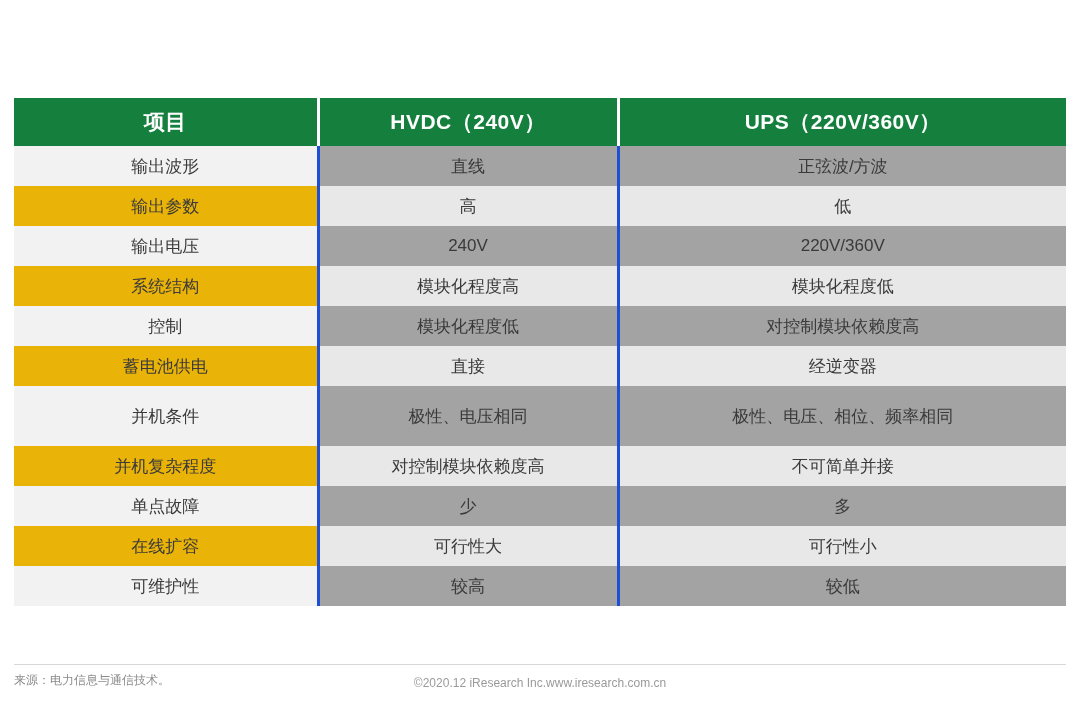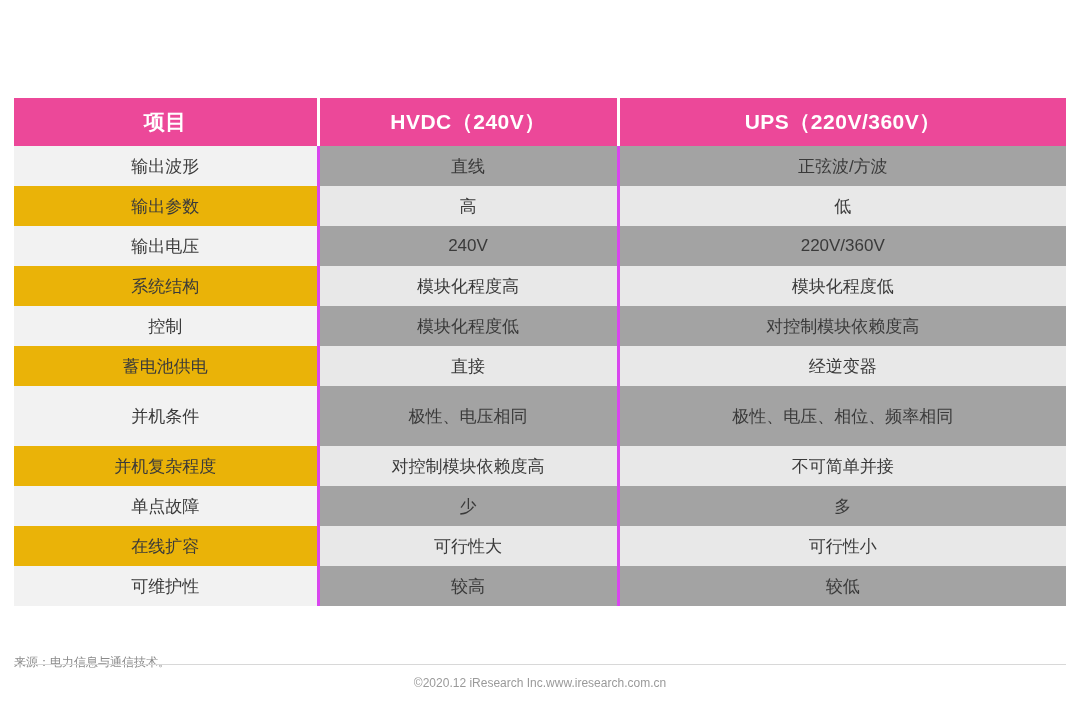--- a/index.html
+++ b/index.html
@@ -40,56 +40,56 @@
   table.cmp {
     border-collapse: collapse;
     width: 1052px;
     table-layout: fixed;
   }
   table.cmp col.c0 { width: 304px; }
   table.cmp col.c1 { width: 300px; }
   table.cmp col.c2 { width: 448px; }
 
   table.cmp thead th {
-    background: #ec4899;
+    background: #15803d;
     color: #ffffff;
     font-size: 21px;
     font-weight: bold;
     height: 46px;
     text-align: center;
     vertical-align: middle;
     border-right: 3px solid #ffffff;
     letter-spacing: 0.5px;
   }
   table.cmp thead th:last-child {
     border-right: none;
   }
   table.cmp tbody td {
     font-size: 17px;
     text-align: center;
     vertical-align: middle;
     height: 40px;
     color: #3a3a3a;
-    border-right: 3px solid #d946ef;
+    border-right: 3px solid #1d4ed8;
     padding: 4px 6px;
     box-sizing: border-box;
   }
   table.cmp tbody td:last-child {
     border-right: none;
   }
   table.cmp tbody tr.odd td { background: #a3a3a3; }
   table.cmp tbody tr.even td { background: #e8e8e8; }
   table.cmp tbody tr.odd td.label { background: #f2f2f2; }
   table.cmp tbody tr.even td.label { background: #eab308; }
   table.cmp tbody tr.tall td { height: 60px; }
 
   .source {
     position: absolute;
     left: 14px;
-    top: 654px;
+    top: 672px;
     font-size: 12px;
     color: #8a8a8a;
   }
   .footer-rule {
     position: absolute;
     left: 14px;
     top: 664px;
     width: 1052px;
     height: 1px;
     background: #d8d8d8;

